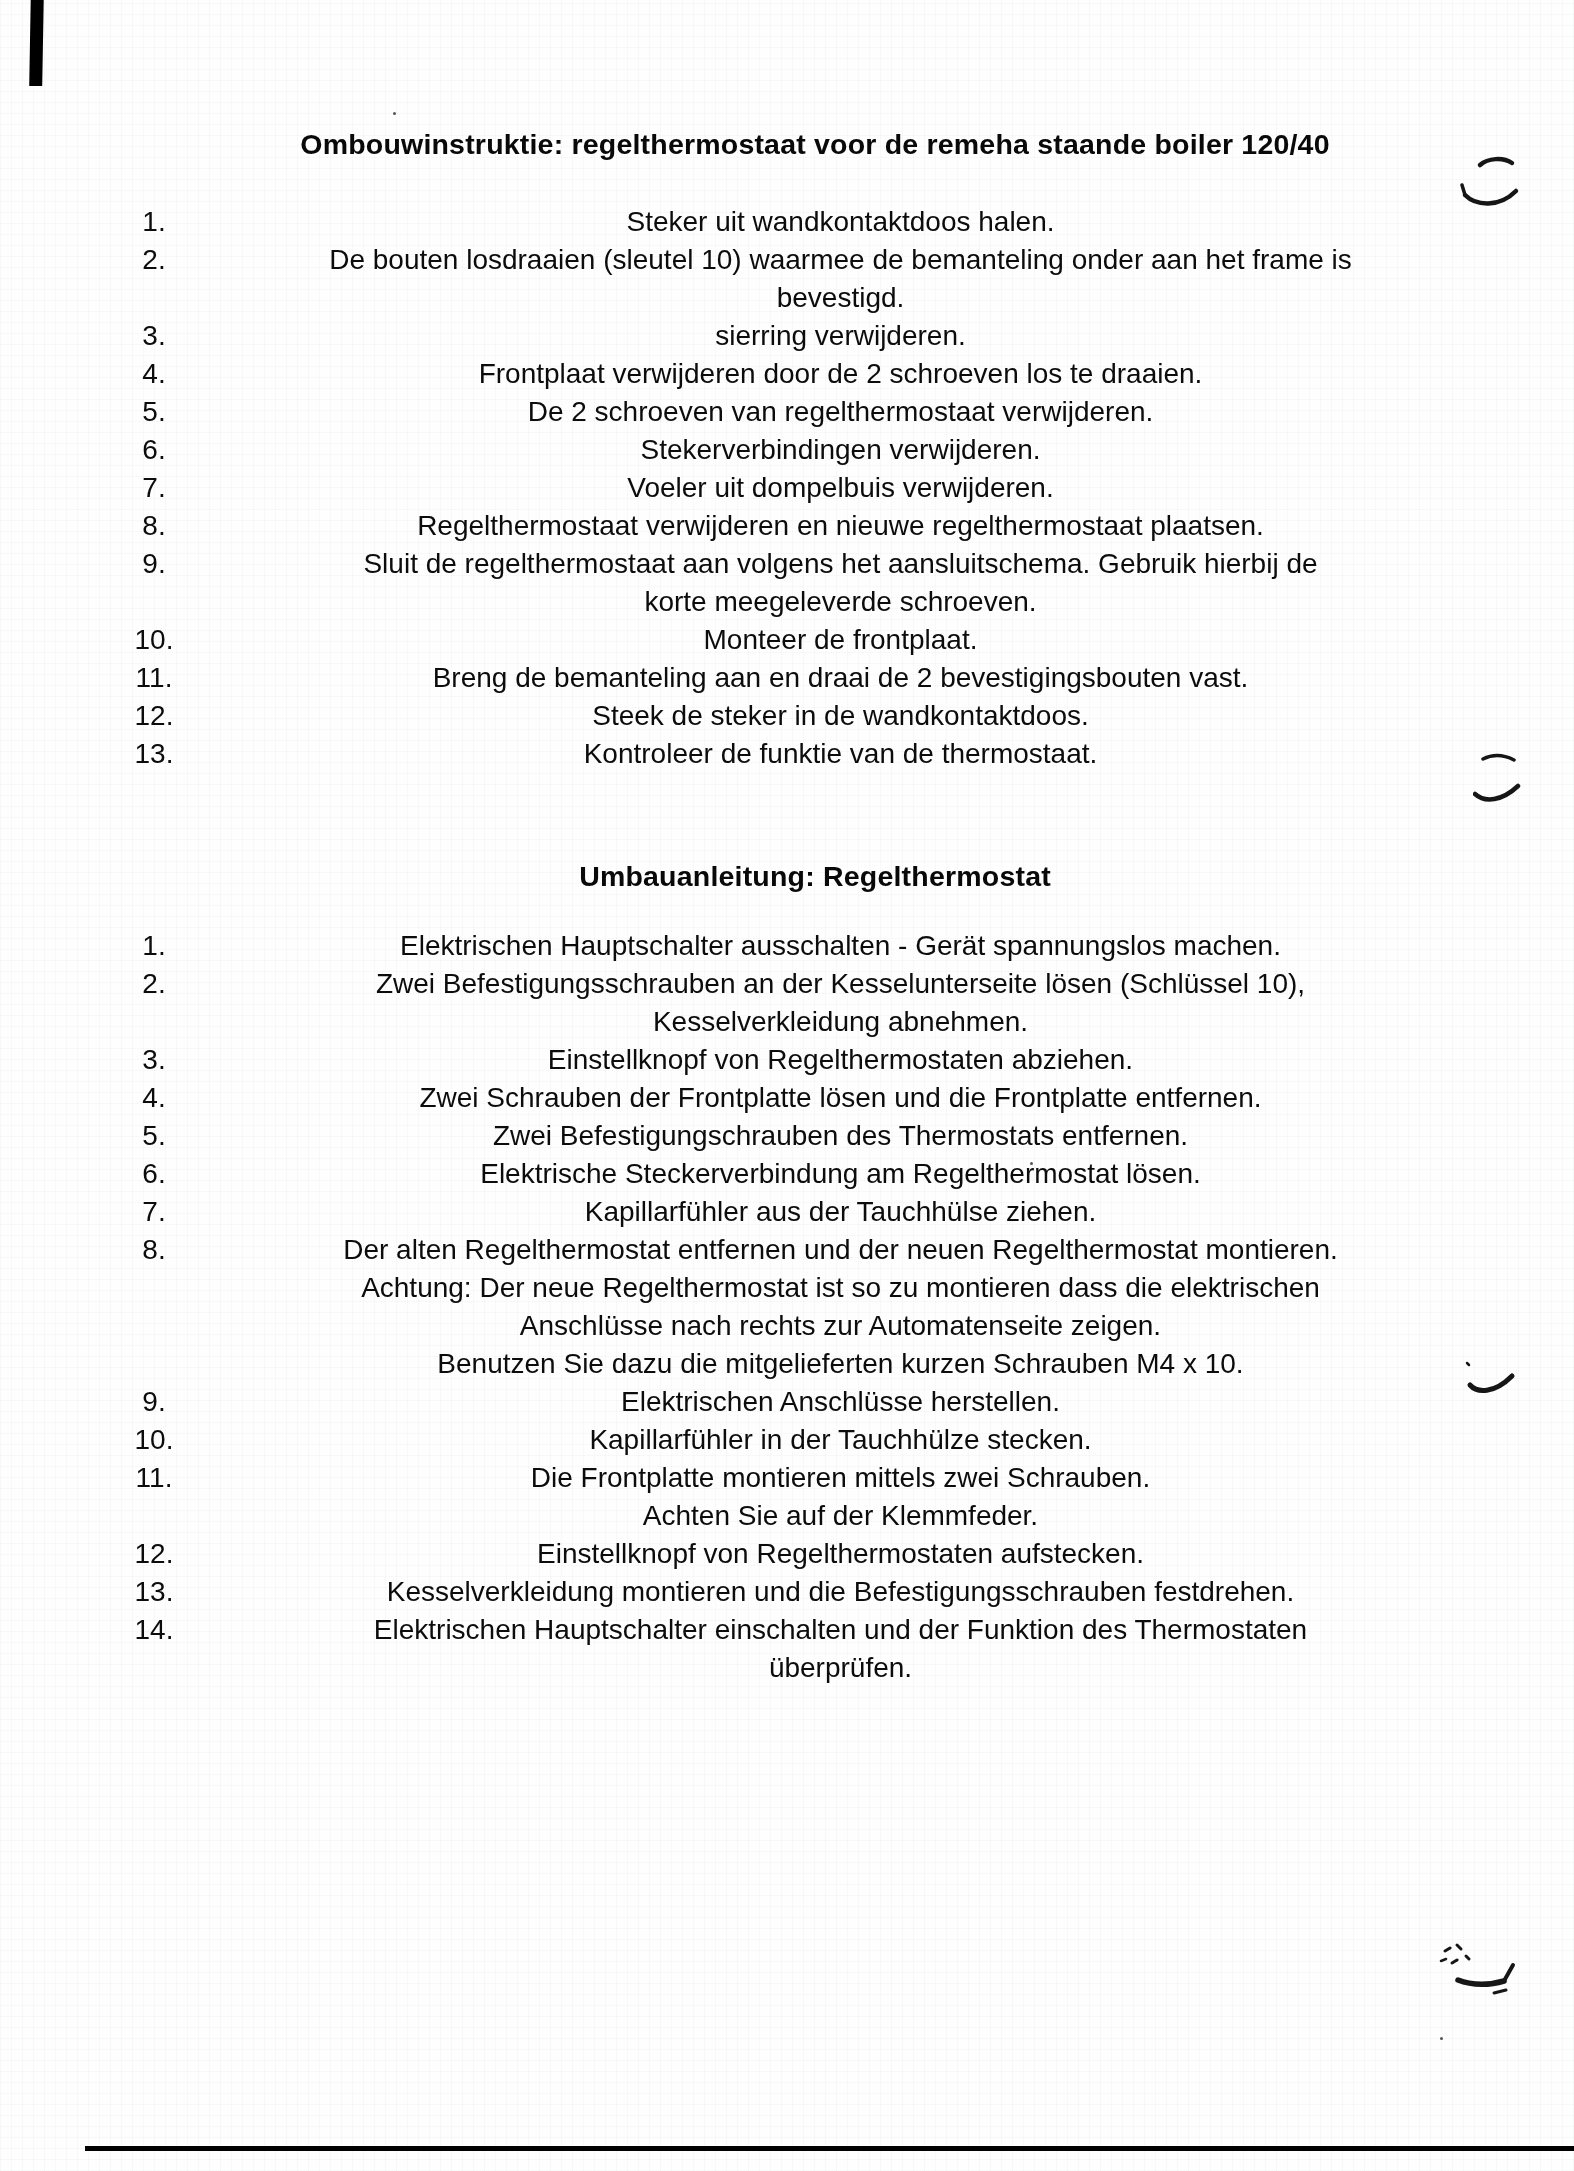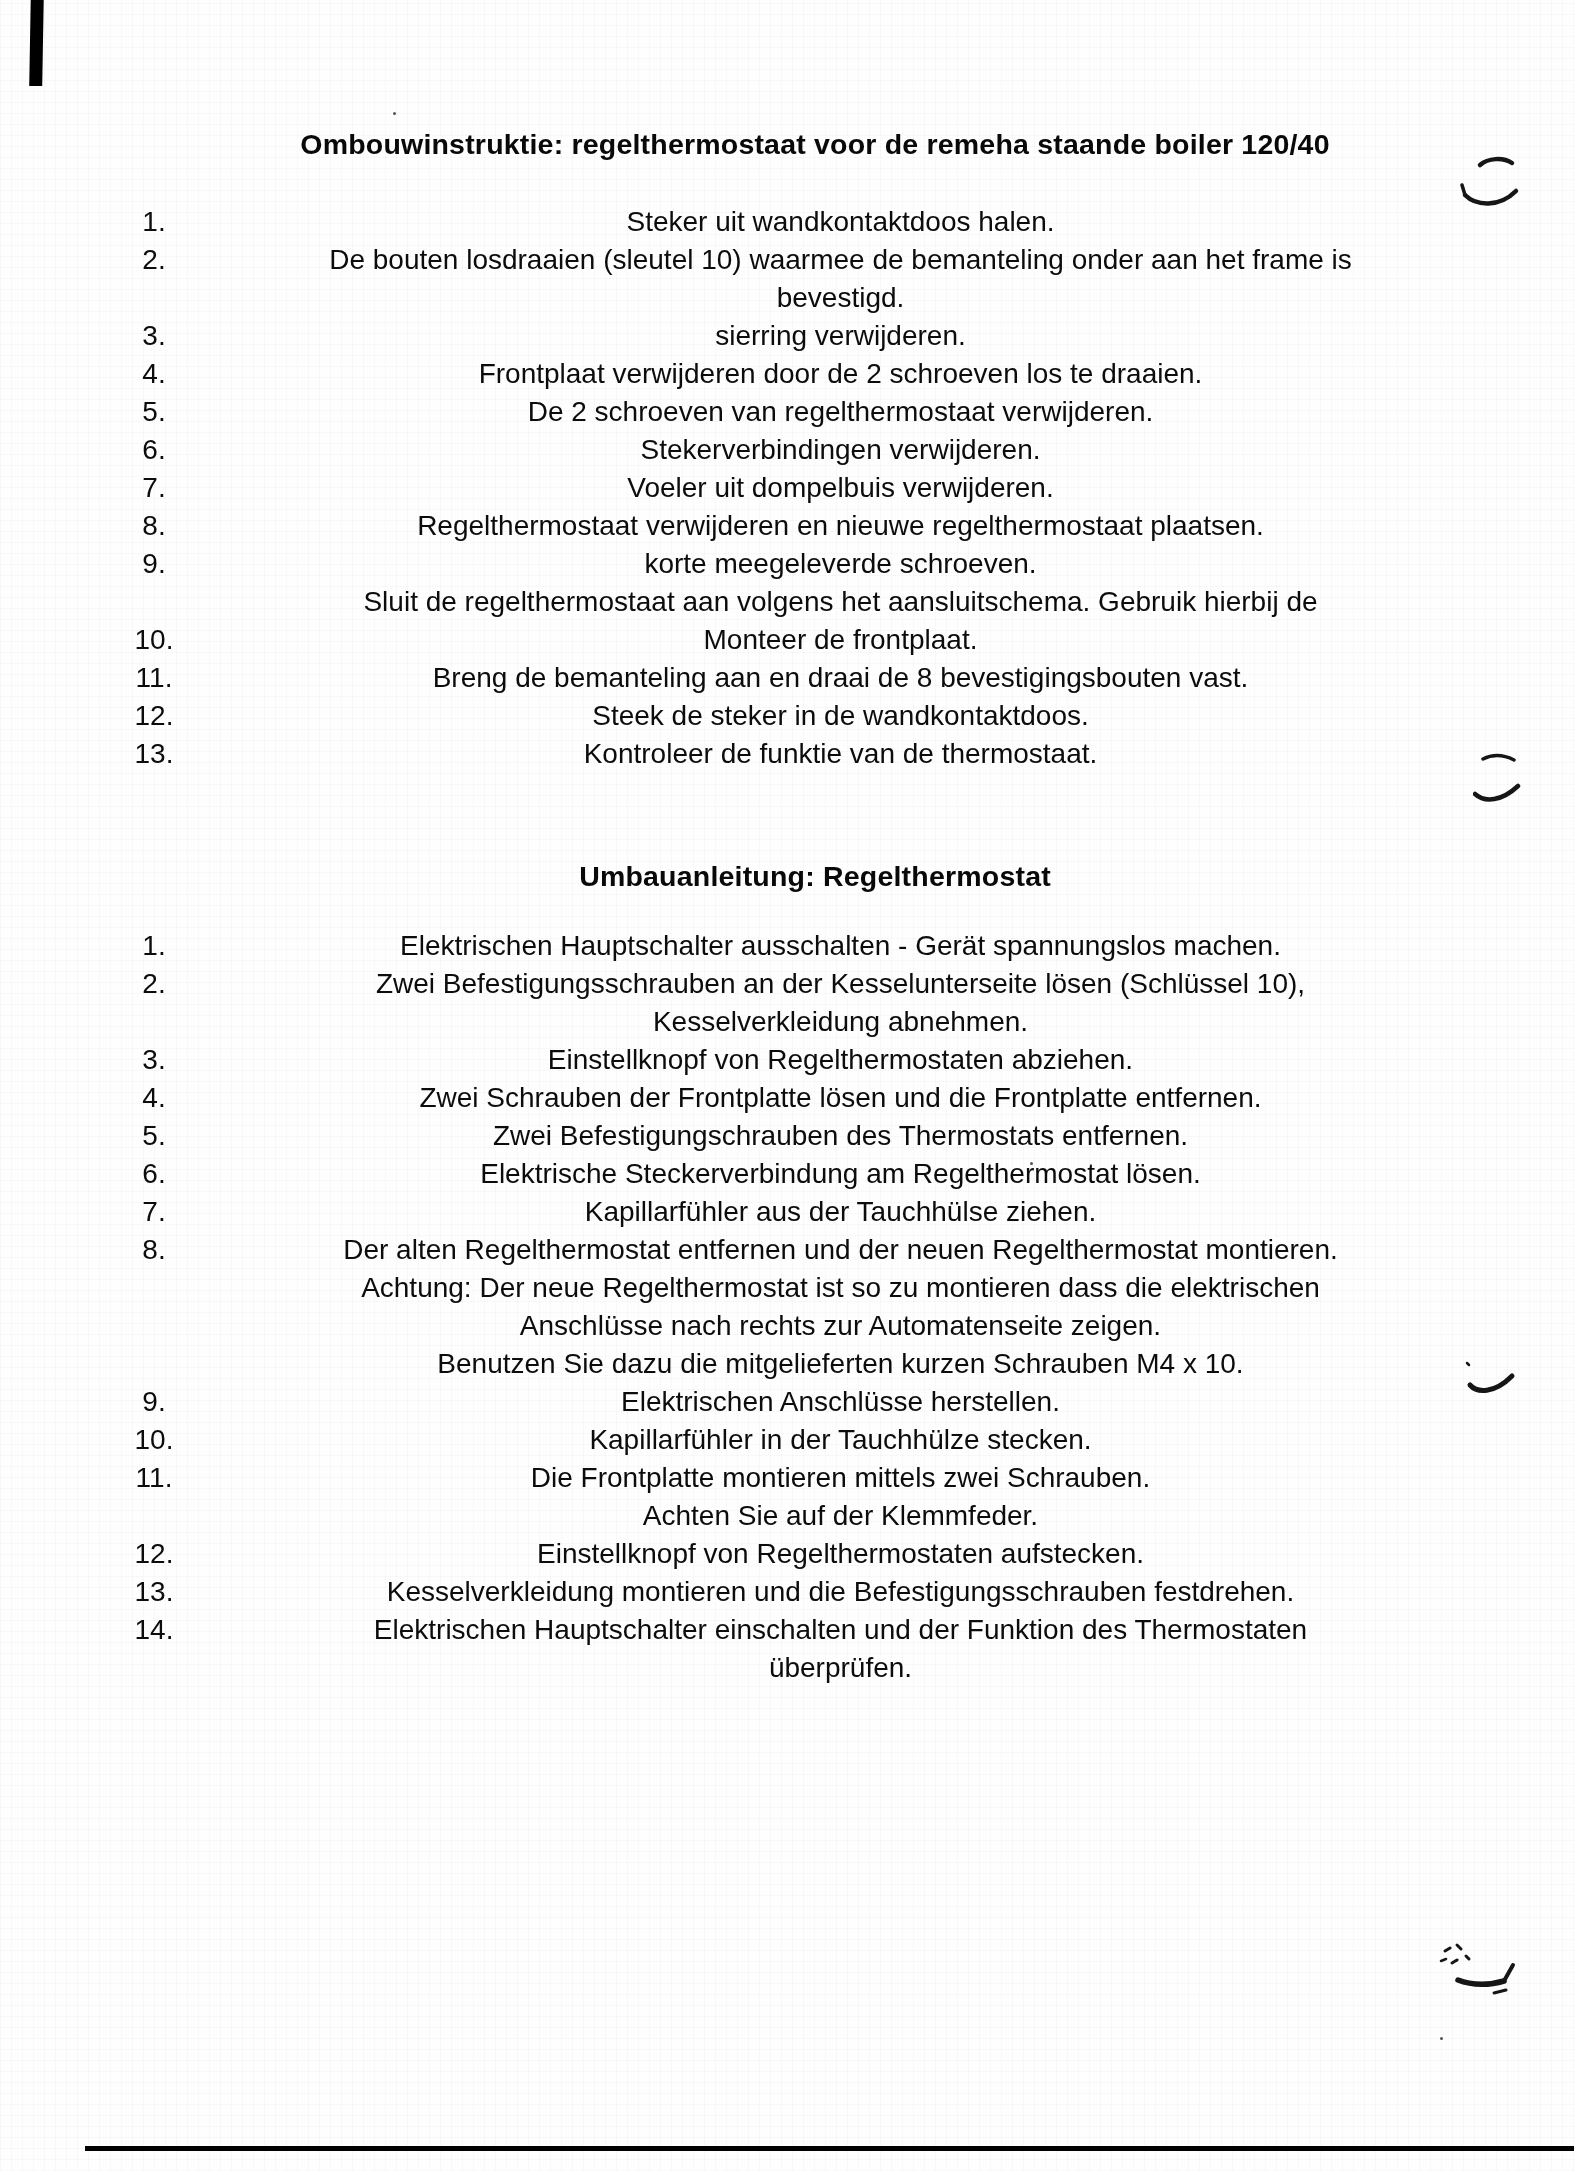--- a/index.html
+++ b/index.html
@@ -110,34 +110,34 @@
           </li>
           <li class="item">
             <span class="item-num">8.</span>
             <div class="item-lines">
               <div class="item-line">Regelthermostaat verwijderen en nieuwe regelthermostaat plaatsen.</div>
             </div>
           </li>
           <li class="item">
             <span class="item-num">9.</span>
             <div class="item-lines">
+              <div class="item-line">Sluit de regelthermostaat aan volgens het aansluitschema.  Gebruik hierbij de</div>
               <div class="item-line">korte meegeleverde schroeven.</div>
-              <div class="item-line">Sluit de regelthermostaat aan volgens het aansluitschema.  Gebruik hierbij de</div>
             </div>
           </li>
           <li class="item">
             <span class="item-num">10.</span>
             <div class="item-lines">
               <div class="item-line">Monteer de frontplaat.</div>
             </div>
           </li>
           <li class="item">
             <span class="item-num">11.</span>
             <div class="item-lines">
-              <div class="item-line">Breng de bemanteling aan en draai de 8 bevestigingsbouten vast.</div>
+              <div class="item-line">Breng de bemanteling aan en draai de 2 bevestigingsbouten vast.</div>
             </div>
           </li>
           <li class="item">
             <span class="item-num">12.</span>
             <div class="item-lines">
               <div class="item-line">Steek de steker in de wandkontaktdoos.</div>
             </div>
           </li>
           <li class="item">
             <span class="item-num">13.</span>

